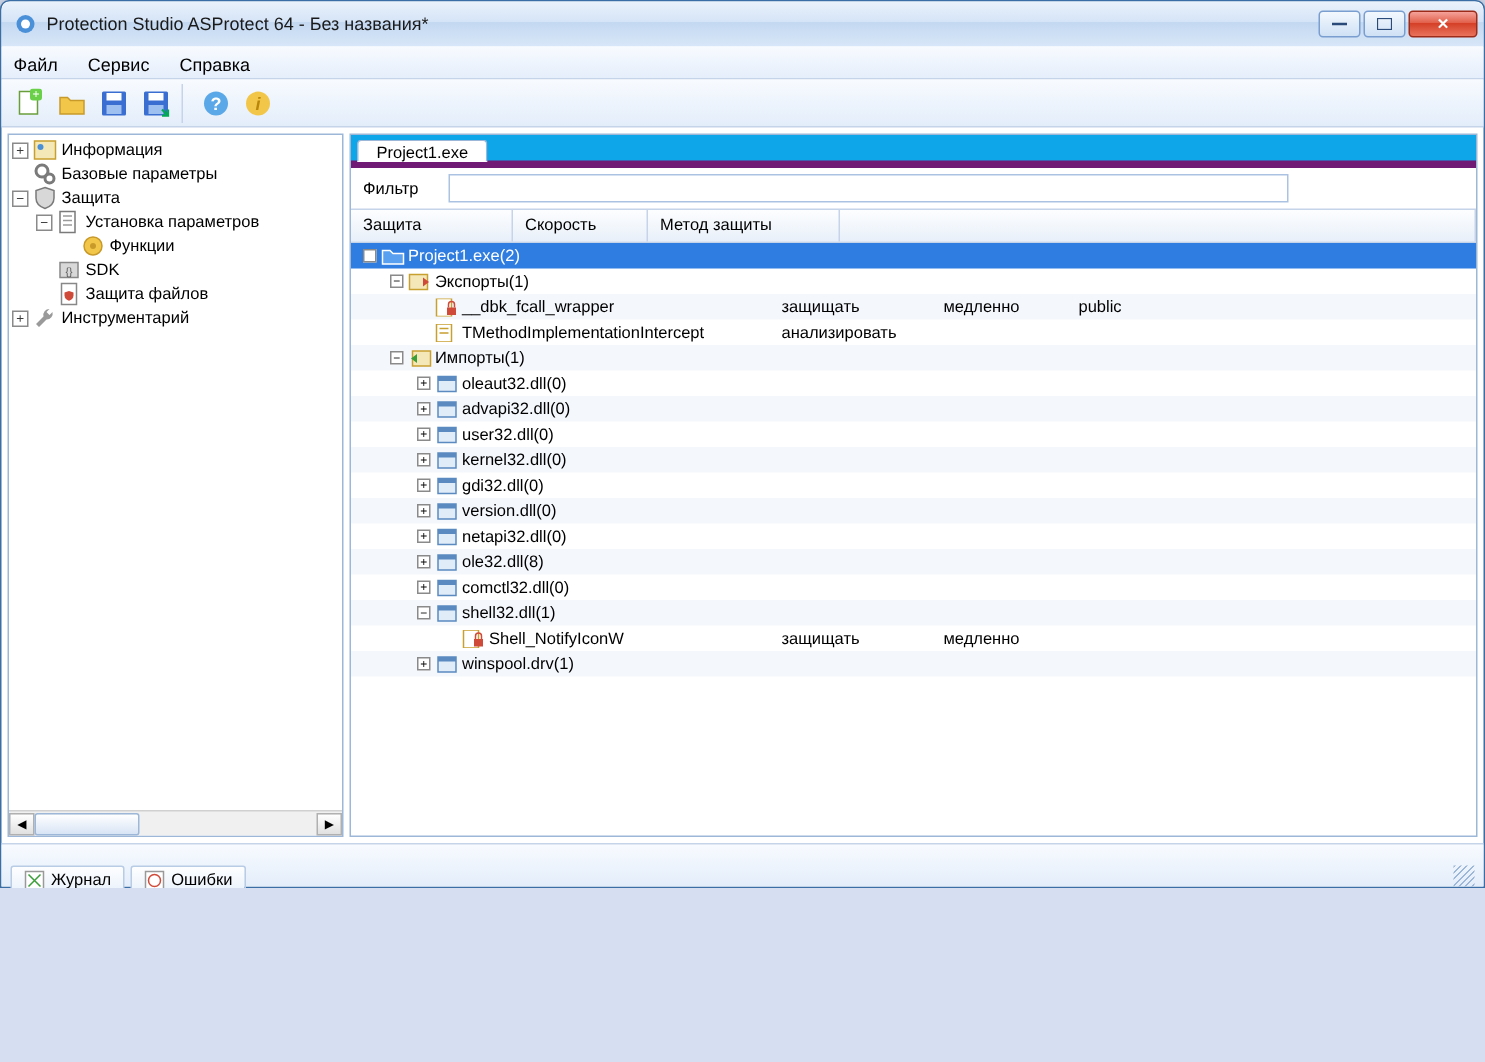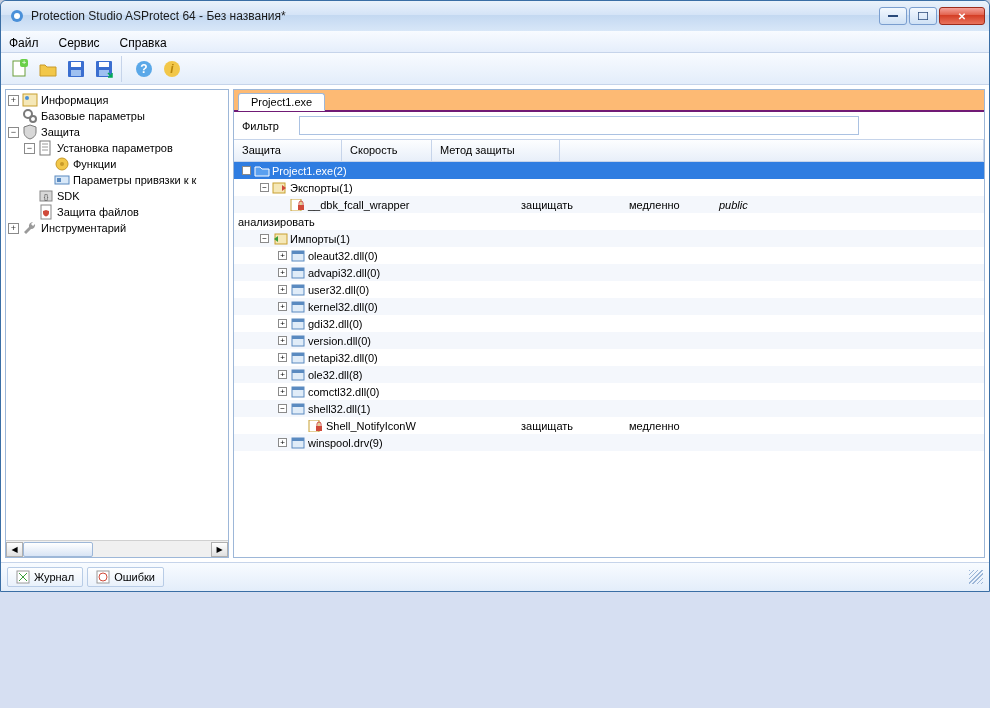--- a/index.html
+++ b/index.html
@@ -23,38 +23,38 @@
 .tree li { white-space:nowrap; }
 .tree .row { display:flex; align-items:center; height:16px; }
 .tree .exp { width:11px; height:11px; border:1px solid #8a8a8a; background:#fff; font-size:9px; line-height:9px; text-align:center; margin-right:3px; color:#3a3a3a; display:inline-block; }
 .tree .noexp { width:11px; margin-right:3px; display:inline-block; }
 .tree .tico { width:16px; height:16px; margin-right:3px; display:inline-flex; align-items:center; justify-content:center; }
 .tree .children { padding-left:16px; }
 .hscroll { height:17px; background:#f0f0f0; border-top:1px solid #d0d0d0; display:flex; align-items:center; }
 .hscroll .arrow { width:17px; height:15px; background:linear-gradient(#fff,#e0e0e0); border:1px solid #b0b0b0; display:flex; align-items:center; justify-content:center; font-size:8px; }
 .hscroll .thumb { width:70px; height:15px; background:linear-gradient(#fff,#d8e4f5); border:1px solid #9db7d8; margin-left:0; border-radius:2px; }
 .rightpanel { flex:1; display:flex; flex-direction:column; border:1px solid #9db7d8; background:#fff; min-width:0; }
-.tabbar { height:22px; display:flex; background:#fdba74; border-bottom:2px solid #701a75; padding-left:4px; padding-top:3px; }
+.tabbar { height:22px; display:flex; background:#0ea5e9; border-bottom:5px solid #701a75; padding-left:4px; padding-top:3px; }
 .tab { padding:2px 12px; background:#fff; border:1px solid #9db7d8; border-bottom:1px solid #fff; border-radius:3px 3px 0 0; font-size:11px; margin-bottom:-1px; }
 .filterrow { height:28px; display:flex; align-items:center; padding:0 8px; gap:20px; border-bottom:1px solid #c6d4ea; }
 .filterrow input { flex:0 0 560px; height:19px; border:1px solid #abc2e2; padding:0 4px; font-family:inherit; font-size:11px; }
 .gridhead { height:22px; display:flex; background:linear-gradient(#fdfeff,#e8eff9); border-bottom:1px solid #c6d4ea; }
 .gridhead .col { padding:4px 8px; border-right:1px solid #c6d4ea; font-size:11px; }
 .gridbody { flex:1; overflow:auto; }
 .grow { height:17px; display:flex; align-items:center; }
 .grow.even { background:#f4f7fc; }
 .grow.sel { background:#2f7de1; color:#fff; }
 .gcell { padding:0 4px; display:flex; align-items:center; overflow:hidden; white-space:nowrap; }
 .gcell.func { flex:0 0 283px; }
 .gcell.prot { flex:0 0 108px; }
 .gcell.speed { flex:0 0 90px; }
-.gcell.method { flex:0 0 120px;font-style:italic; }
+.gcell.method { flex:0 0 120px; }
 .gexp { width:9px; height:9px; border:1px solid #8a8a8a; background:#fff; font-size:8px; line-height:7px; text-align:center; margin-right:3px; display:inline-block; }
 .gico { width:16px; height:14px; margin-right:2px; display:inline-flex; align-items:center; justify-content:center; }
-.statusbar { height:24px; background:linear-gradient(#f8fbff,#e3edfa); border-top:1px solid #c6d4ea; display:flex; align-items:center; padding:14px 6px; gap:4px; }
+.statusbar { height:24px; background:linear-gradient(#f8fbff,#e3edfa); border-top:1px solid #c6d4ea; display:flex; align-items:flex-start; padding:14px 6px; gap:4px; }
 .statbtn { height:20px; padding:0 8px; border:1px solid #b8cce6; background:linear-gradient(#fdfeff,#e9f1fb); border-radius:2px; display:flex; align-items:center; gap:4px; font-size:11px; }
 .grip { margin-left:auto; width:14px; height:14px; background:repeating-linear-gradient(135deg,#9db7d8 0 1px,transparent 1px 3px); }
 svg { display:block; }
 .col1 { flex:0 0 283px; } .col2 { flex:0 0 108px; } .col3 { flex:0 0 90px; } .col4 { flex:0 0 128px; } .col5 { flex:1; }
 </style>
 </head>
 <body>
 
 <div class="window">
   <div class="titlebar">
@@ -185,32 +185,20 @@
                         <span class="noexp"></span>
                         <span class="tico">
                           <svg width="16" height="16">
                             <circle cx="8" cy="8" r="6" fill="#f2c749" stroke="#c89a2a"></circle>
                             <circle cx="8" cy="8" r="2" fill="#c89a2a"></circle>
                           </svg>
                         </span>
                         <span>Функции</span>
                       </div>
                     </li>
-                    <li>
-                      <div class="row">
-                        <span class="noexp"></span>
-                        <span class="tico">
-                          <svg width="16" height="16">
-                            <rect x="1" y="4" width="14" height="8" fill="#d8e8f8" stroke="#5a8ac0"></rect>
-                            <rect x="3" y="6" width="4" height="4" fill="#5a8ac0"></rect>
-                          </svg>
-                        </span>
-                        <span>Параметры привязки к к</span>
-                      </div>
-                    </li>
                   </ul>
                 </li>
                 <li>
                   <div class="row">
                     <span class="noexp"></span>
                     <span class="tico">
                       <svg width="16" height="16">
                         <rect x="2" y="3" width="12" height="10" fill="#d8d8d8" stroke="#888"></rect>
                         <text x="8" y="11" font-size="7" text-anchor="middle" fill="#555">{}</text>
                       </svg>
@@ -307,20 +295,30 @@
                   <path d="M9 6v-2a2 2 0 014 0v2" fill="none" stroke="#d04a3a"></path>
                 </svg>
               </span>
               <span>__dbk_fcall_wrapper</span>
             </div>
             <div class="gcell prot">защищать</div>
             <div class="gcell speed">медленно</div>
             <div class="gcell method">public</div>
           </div>
           <div class="grow">
+            <div class="gcell func" style="padding-left: 44px;">
+              <span style="width: 12px; display: inline-block;"></span>
+              <span class="gico">
+                <svg width="16" height="12">
+                  <rect x="1" y="0" width="10" height="12" fill="#fff" stroke="#c8a030"></rect>
+                  <path d="M3 3h6M3 6h6" stroke="#c8a030"></path>
+                </svg>
+              </span>
+              <span>TMethodImplementationIntercept</span>
+            </div>
             <div class="gcell prot">анализировать</div>
             <div class="gcell speed"></div>
             <div class="gcell method"></div>
           </div>
           <div class="grow even">
             <div class="gcell func" style="padding-left: 26px;">
               <span class="gexp">−</span>
               <span class="gico">
                 <svg width="16" height="12">
                   <rect x="3" y="1" width="12" height="10" fill="#f5e8b8" stroke="#c8a030"></rect>
@@ -501,21 +499,21 @@
           </div>
           <div class="grow even">
             <div class="gcell func" style="padding-left: 44px;">
               <span class="gexp">+</span>
               <span class="gico">
                 <svg width="16" height="12">
                   <rect x="2" y="1" width="12" height="10" fill="#e0ecf8" stroke="#5a8ac0"></rect>
                   <rect x="2" y="1" width="12" height="3" fill="#5a8ac0"></rect>
                 </svg>
               </span>
-              <span>winspool.drv(9)</span>
+              <span>winspool.drv(1)</span>
             </div>
             <div class="gcell prot"></div>
             <div class="gcell speed"></div>
             <div class="gcell method"></div>
           </div>
         </div>
     </div>
   </div>
 
   <div class="statusbar">

